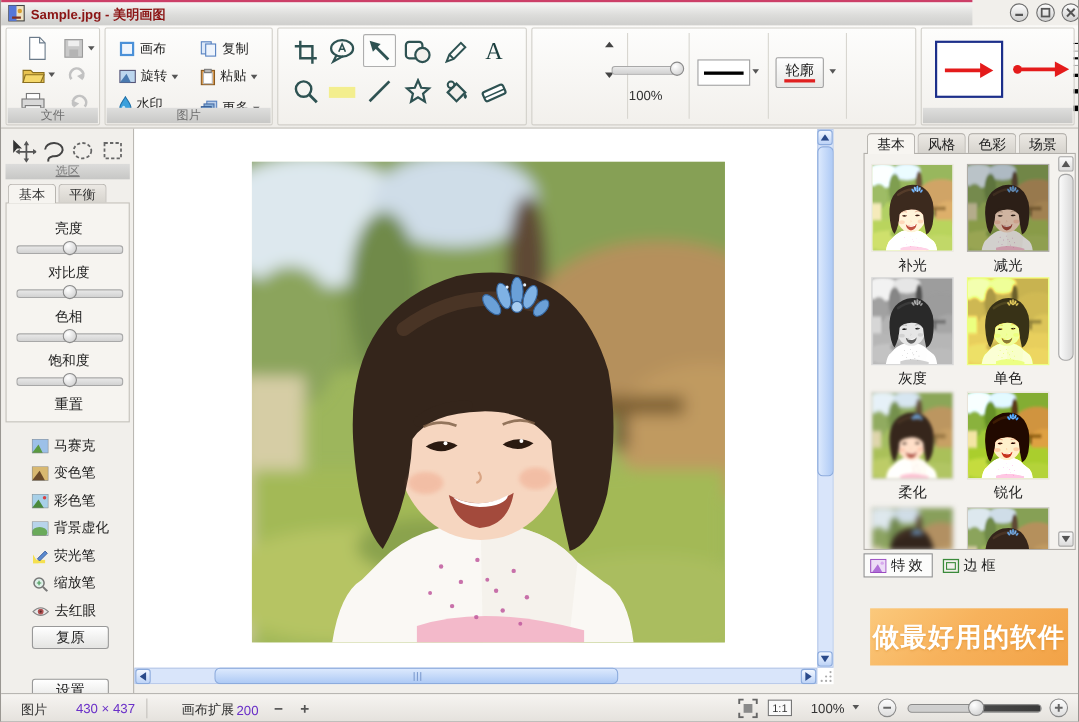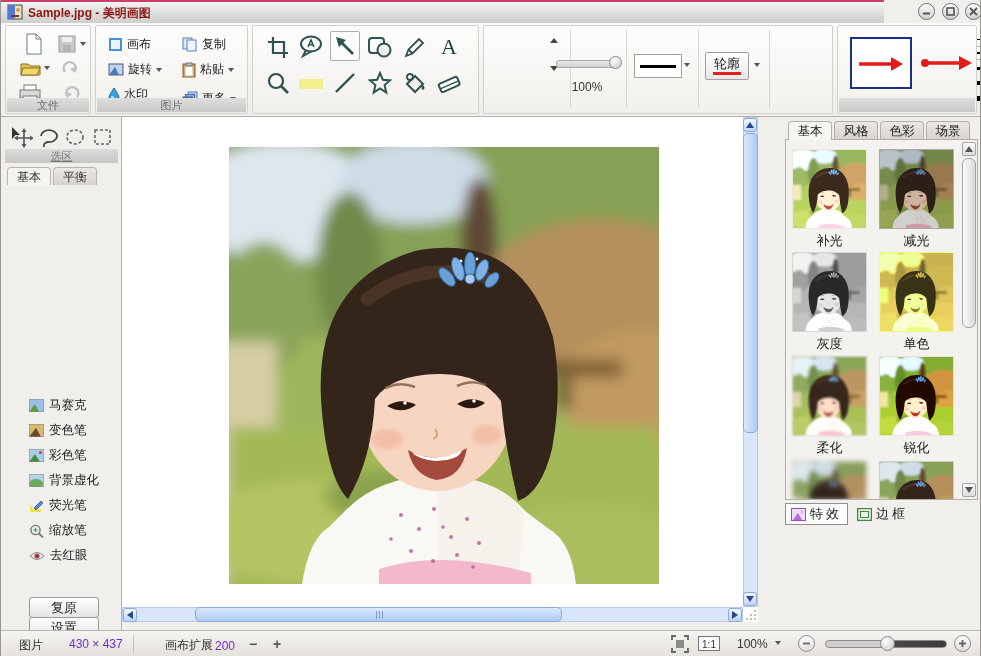--- a/index.html
+++ b/index.html
@@ -445,20 +445,39 @@
       <rect x="2" y="2" width="15" height="14" fill="none" stroke="#666" stroke-width="1.6" stroke-dasharray="3,2"></rect>
     </svg>
     <div class="secbar" style="top:32px">选区</div>
 
     <div class="tab active" style="left:6px;top:50px;width:44px">
       <span>基本</span>
     </div>
     <div class="tab" style="left:52px;top:50px;width:44px">
       <span>平衡</span>
     </div>
+    <div id="adjbox" style="top:67px">
+      <div class="adjlabel" style="top:15px">亮度</div>
+      <div class="slider" style="left:9px;top:38px;width:95px">
+        <div class="knob" style="left:41px"></div>
+      </div>
+      <div class="adjlabel" style="top:55px">对比度</div>
+      <div class="slider" style="left:9px;top:78px;width:95px">
+        <div class="knob" style="left:41px"></div>
+      </div>
+      <div class="adjlabel" style="top:95px">色相</div>
+      <div class="slider" style="left:9px;top:118px;width:95px">
+        <div class="knob" style="left:41px"></div>
+      </div>
+      <div class="adjlabel" style="top:135px">饱和度</div>
+      <div class="slider" style="left:9px;top:158px;width:95px">
+        <div class="knob" style="left:41px"></div>
+      </div>
+      <div class="adjlabel" style="top:174px;font-size:13px">重置</div>
+    </div>
 
     <div class="sbitem" style="top:280px">
       <svg width="15" height="13">
           <rect width="15" height="13" fill="#9cc0e8"></rect>
           <path d="M0,13 L6,5 L10,13 Z" fill="#5a9a40"></path>
           <rect width="15" height="13" fill="none" stroke="#888"></rect>
         </svg>
       <span>马赛克</span>
     </div>
     <div class="sbitem" style="top:305px">
@@ -504,21 +523,21 @@
     </div>
     <div class="sbitem" style="top:430px">
       <svg width="16" height="12">
         <path d="M1,6 Q8,-1 15,6 Q8,13 1,6 Z" fill="#e8e8e8" stroke="#888"></path>
         <circle cx="8" cy="6" r="2.6" fill="#b05050"></circle>
           <circle cx="8" cy="6" r="1" fill="#5a2a2a"></circle>
       </svg>
       <span>去红眼</span>
     </div>
 
-    <div class="btn" style="left:28px;top:480px;width:68px;height:19px;line-height:19px"><span>复原</span></div>
+    <div class="btn" style="left:28px;top:452px;width:68px;height:19px;line-height:19px"><span>复原</span></div>
     <div class="btn" style="left:28px;top:500px;width:68px;height:19px;line-height:19px"><span>设置</span></div>
   </div>
 
   <div id="canvas">
     <svg class="abs" style="left:107px;top:30px" width="430" height="437" viewBox="0 0 430 437">
         <use href="#photo"></use>
       </svg>
 
     <div class="xp-track" style="left:621px;top:0;width:15px;height:490px"></div>
     <div class="xp-arrow" style="left:621px;top:1px">
@@ -642,20 +661,23 @@
       <span style="letter-spacing:3px">特效</span>
     </div>
     <div class="abs" style="left:99px;top:388px;display:flex;align-items:center;gap:4px;font-size:13px;color:#222">
       <svg width="15" height="13">
         <rect x="0.5" y="0.5" width="14" height="12" fill="none" stroke="#3a8a3a" stroke-width="1.5"></rect>
         <rect x="3.5" y="3.5" width="8" height="6" fill="none" stroke="#3a8a3a"></rect>
       </svg>
       <span style="letter-spacing:3px">边框</span>
     </div>
 
+    <div id="banner">
+        <span>做最好用的软件</span>
+      </div>
   </div>
 
   <div id="statusbar">
     <span class="abs" style="left:18px;top:6px">图片</span>
     <span class="abs purple" style="left:68px;top:6px">430 × 437</span>
     <div class="vsep" style="left:132px"></div>
     <span class="abs" style="left:164px;top:6px">画布扩展</span>
     <span class="abs purple" style="left:214px;top:8px">200</span>
     <span class="abs" style="left:248px;top:5px;font-size:14px;color:#555;font-weight:bold">−</span>
     <span class="abs" style="left:272px;top:5px;font-size:14px;color:#555;font-weight:bold">+</span>

